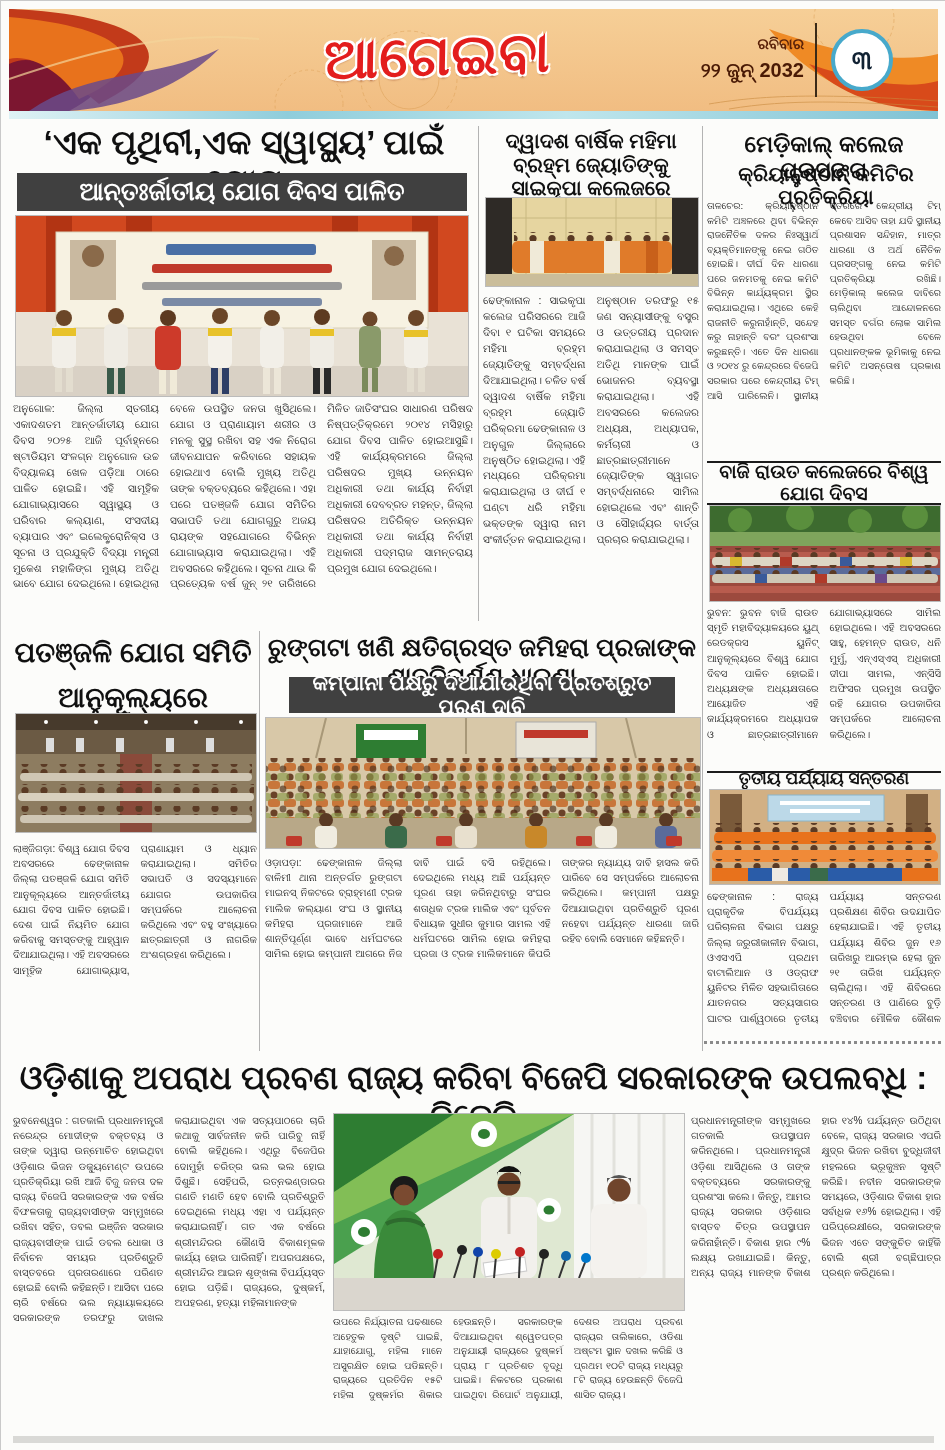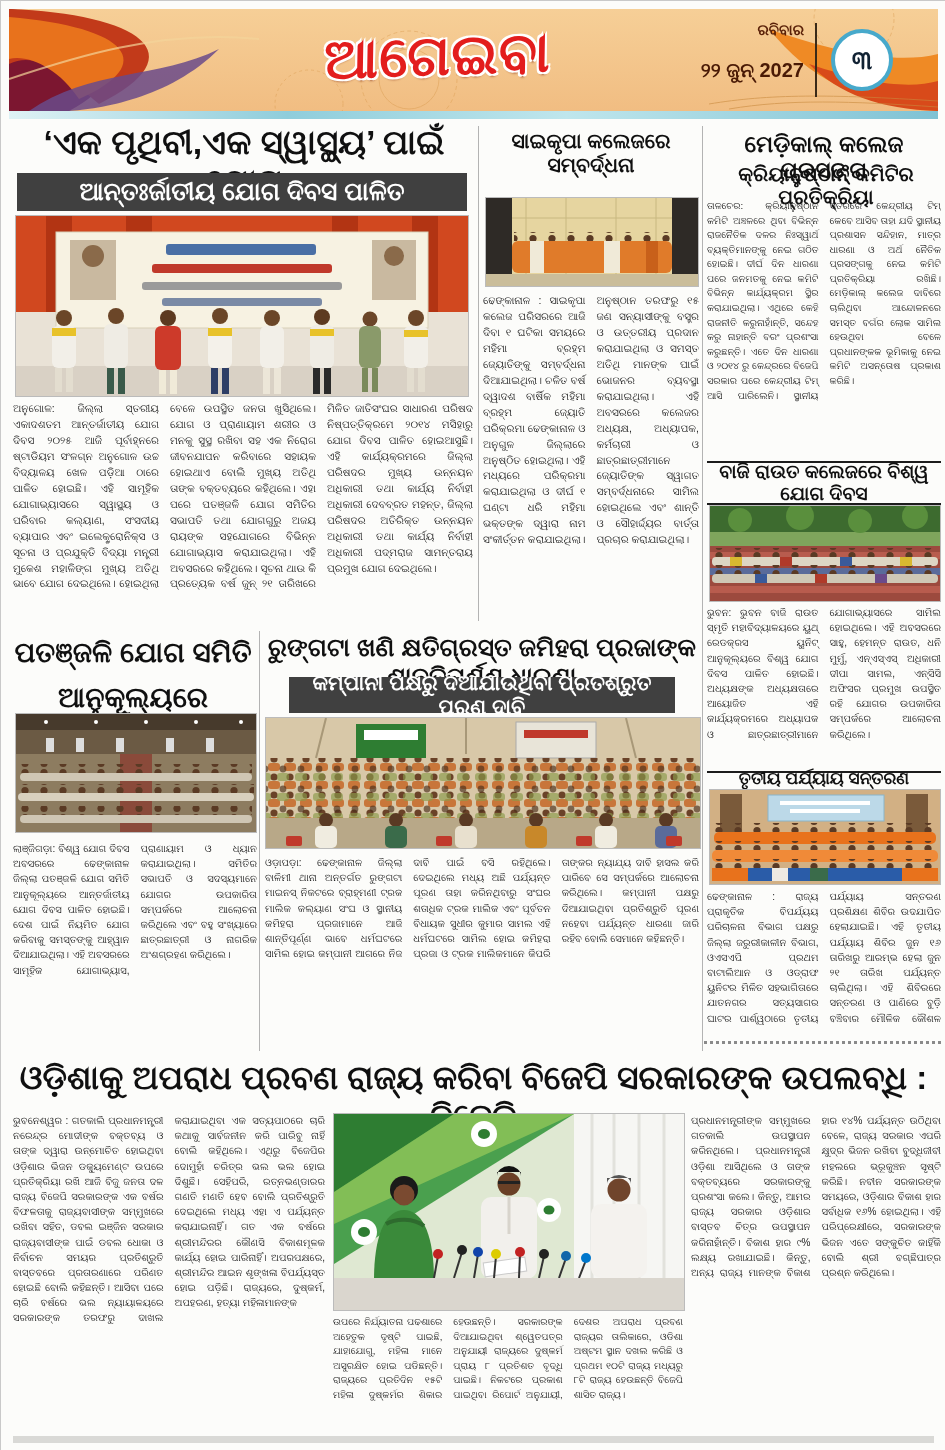--- a/index.html
+++ b/index.html
@@ -52,22 +52,22 @@
       </g>
 
       <path d="M929,102 C850,95 800,70 760,20 C830,45 890,55 929,45 Z" fill="#ef8a25"></path>
       <path d="M929,102 C870,100 830,85 800,55 C860,75 900,80 929,72 Z" fill="#d84a1a"></path>
       <g stroke="#c98a3e" stroke-width="1" fill="none" opacity=".6">
         <path d="M700,95 C760,85 820,85 929,92"></path>
         <path d="M720,100 C780,90 840,92 929,98"></path>
       </g>
     </svg>
     <div class="abs logo" style="left:315px;top:14px;">ଆଗେଇବା</div>
-    <div class="abs mast-day" style="left:650px;top:12px;width:145px;">ରବିବାର</div>
-    <div class="abs mast-date" style="left:620px;top:50px;width:175px;">୨୨ ଜୁନ୍ 2027</div>
+    <div class="abs mast-day" style="left:650px;top:26px;width:145px;">ରବିବାର</div>
+    <div class="abs mast-date" style="left:620px;top:50px;width:175px;">୨୨ ଜୁନ୍ 2032</div>
     <div class="abs mast-divider" style="left:806px;top:14px;height:74px;"></div>
     <div class="abs page-circle" style="left:822px;top:20px;">୩</div>
   </div>
   <div class="abs" id="mast-strip"></div>
 
   <div class="abs vrule" style="left:477px;top:125px;height:495px;"></div>
   <div class="abs vrule" style="left:701px;top:125px;height:925px;"></div>
   <div class="abs vrule" style="left:258px;top:630px;height:420px;"></div>
 
   <div class="abs hl" style="left:12px;top:122px;width:462px;font-size:34px;">‘ଏକ ପୃଥିବୀ,ଏକ ସ୍ୱାସ୍ଥ୍ୟ’ ପାଇଁ ଯୋଗ</div>
@@ -145,20 +145,21 @@
             <rect x="-12" y="114" width="24" height="7" fill="#e8c22a"></rect>
             <rect x="-9" y="152" width="7" height="24" fill="#e3ddcf"></rect>
             <rect x="2" y="152" width="7" height="24" fill="#e3ddcf"></rect>
           </g>
       </g>
     </svg>
   </div>
   <div class="abs bt c3" style="left:12px;top:400px;width:460px;height:220px;">ଅନୁଗୋଳ: ଜିଲ୍ଲା ସ୍ତରୀୟ ଏକାଦଶତମ ଆନ୍ତର୍ଜାତୀୟ ଯୋଗ ଦିବସ ୨୦୨୫ ଆଜି ପୂର୍ବାହ୍ନରେ ଷ୍ଟାଡିୟମ ସଂଳଗ୍ନ ଅନୁଗୋଳ ଉଚ୍ଚ ବିଦ୍ୟାଳୟ ଖେଳ ପଡ଼ିଆ ଠାରେ ପାଳିତ ହୋଇଛି। ଏହି ସାମୂହିକ ଯୋଗାଭ୍ୟାସରେ ସ୍ୱାସ୍ଥ୍ୟ ଓ ପରିବାର କଲ୍ୟାଣ, ସଂସଦୀୟ ବ୍ୟାପାର ଏବଂ ଇଲେକ୍ଟ୍ରୋନିକ୍ସ ଓ ସୂଚନା ଓ ପ୍ରଯୁକ୍ତି ବିଦ୍ୟା ମନ୍ତ୍ରୀ ମୁକେଶ ମହାଳିଙ୍ଗ ମୁଖ୍ୟ ଅତିଥି ଭାବେ ଯୋଗ ଦେଇଥିଲେ। ହୋଇଥିଲା ବେଳେ ଉପସ୍ଥିତ ଜନତା ଖୁସିଥିଲେ। ଯୋଗ ଓ ପ୍ରାଣାୟାମ ଶରୀର ଓ ମନକୁ ସୁସ୍ଥ ରଖିବା ସହ ଏକ ନିରୋଗ ଜୀବନଯାପନ କରିବାରେ ସହାୟକ ହୋଇଥାଏ ବୋଲି ମୁଖ୍ୟ ଅତିଥି ତାଙ୍କ ବକ୍ତବ୍ୟରେ କହିଥିଲେ। ଏହା ପରେ ପତଞ୍ଜଳି ଯୋଗ ସମିତିର ସଭାପତି ତଥା ଯୋଗଗୁରୁ ଅଜୟ ରାୟଙ୍କ ସହଯୋଗରେ ବିଭିନ୍ନ ଯୋଗାଭ୍ୟାସ କରାଯାଇଥିଲା। ଏହି ଅବସରରେ କହିଥିଲେ। ସୂଚନା ଥାଉ କି ପ୍ରତ୍ୟେକ ବର୍ଷ ଜୁନ୍ ୨୧ ତାରିଖରେ ମିଳିତ ଜାତିସଂଘର ସାଧାରଣ ପରିଷଦ ନିଷ୍ପତ୍ତିକ୍ରମେ ୨୦୧୪ ମସିହାରୁ ଯୋଗ ଦିବସ ପାଳିତ ହୋଇଆସୁଛି। ଏହି କାର୍ଯ୍ୟକ୍ରମରେ ଜିଲ୍ଲା ପରିଷଦର ମୁଖ୍ୟ ଉନ୍ନୟନ ଅଧିକାରୀ ତଥା କାର୍ଯ୍ୟ ନିର୍ବାହୀ ଅଧିକାରୀ ଦେବବ୍ରତ ମହନ୍ତ, ଜିଲ୍ଲା ପରିଷଦର ଅତିରିକ୍ତ ଉନ୍ନୟନ ଅଧିକାରୀ ତଥା କାର୍ଯ୍ୟ ନିର୍ବାହୀ ଅଧିକାରୀ ପଦ୍ମରାଜ ସାମନ୍ତରାୟ ପ୍ରମୁଖ ଯୋଗ ଦେଇଥିଲେ।</div>
 
   <div class="abs hl" style="left:482px;top:128px;width:216px;font-size:20.5px;">
+    <div>ଦ୍ୱାଦଶ ବାର୍ଷିକ ମହିମା ବ୍ରହ୍ମ ଜ୍ୟୋତିଙ୍କୁ</div>
     <div>ସାଇକୃପା କଲେଜରେ ସମ୍ବର୍ଦ୍ଧନା</div>
   </div>
   <div class="abs photo" style="left:484px;top:196px;width:212px;height:88px;">
     <svg viewBox="0 0 212 88" preserveAspectRatio="none">
       <defs>
           <pattern id="heads" width="19" height="9" patternUnits="userSpaceOnUse">
             <circle cx="9" cy="4.5" r="3.6" fill="#5a3a24"></circle>
           </pattern>
         </defs>
       <rect width="212" height="88" fill="#e6d5a0"></rect>

